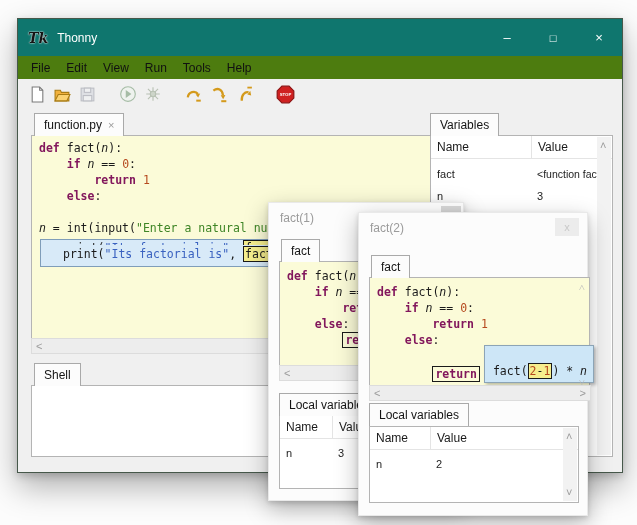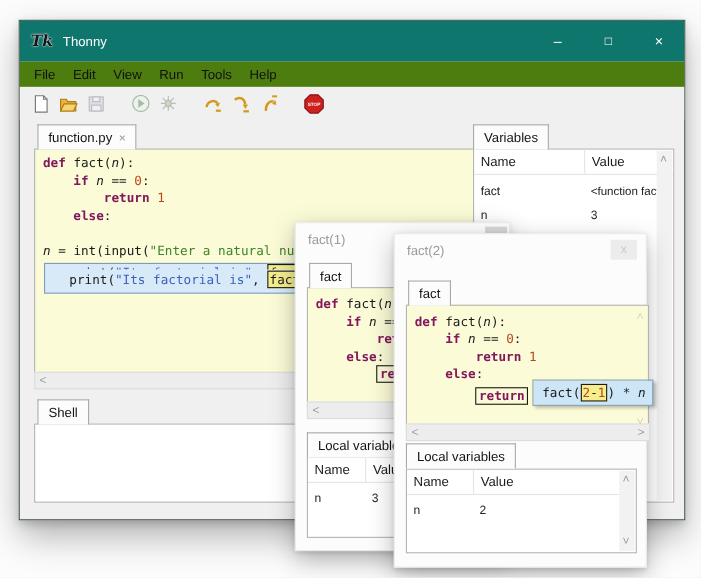--- a/index.html
+++ b/index.html
@@ -25,21 +25,21 @@
   .code-area{position:absolute;background:#fbfbd8;border:1px solid #b4b4b4;font-family:"DejaVu Sans Mono",monospace;font-size:11.5px;line-height:16px;color:#1a1a1a;padding:4px 0 0 7px}
   .code-line{white-space:pre;height:16px}
   .tk.p{color:#1a1a1a}
   .tk.k{color:#82175c;font-weight:bold}
   .tk.n{color:#b5491e}
   .tk.s{color:#3e8526}
   .tk.sb{color:#3a62c0}
   .tk.i{font-style:italic}
   .tg.ybox{background:#f6ee8d;border:1px solid #1a1a1a;padding:0 1px}
   .tg.kbox{border:1px solid #1a1a1a;padding:0 2px}
-  .tg.evalbox{display:inline-block;background:#cde6f7;border:1px solid #8ca4b6;box-shadow:2px 2px 3px rgba(0,0,0,.25);padding:3px 6px 3px 8px;position:relative;top:-3px;margin-left:4px;background-clip:padding-box}
+  .tg.evalbox{display:inline-block;background:#cde6f7;border:1px solid #8ca4b6;box-shadow:2px 2px 3px rgba(0,0,0,.25);padding:17px 6px 3px 8px;position:relative;top:-3px;margin-left:4px;background-clip:padding-box}
   .focus-box{display:inline-block;border:1px solid #7f9db9;background:#d8eaf8;margin:3px 0 0 1px;min-width:272px}
   .clip-strip{height:5px;overflow:hidden;padding-left:22px;white-space:pre}
   .print-line{white-space:pre;padding:1px 8px 4px 22px}
   .hscroll{position:absolute;background:#ededed;border:1px solid #dcdcdc;color:#9b9b9b;font-size:11px;line-height:13px;padding:0 4px;display:flex;justify-content:space-between;align-items:center}
   .chev{color:#9b9b9b;font-size:11px;line-height:1}
   .vchev{position:absolute;color:#b9b9b9;font-size:11px;line-height:1;z-index:3}
   .vstrip{position:absolute;right:1px;top:1px;bottom:1px;width:14px;background:#f2f2f2}
   .vstrip .up{position:absolute;top:3px;left:3px}
   .vstrip .down{position:absolute;bottom:3px;left:3px}
   

